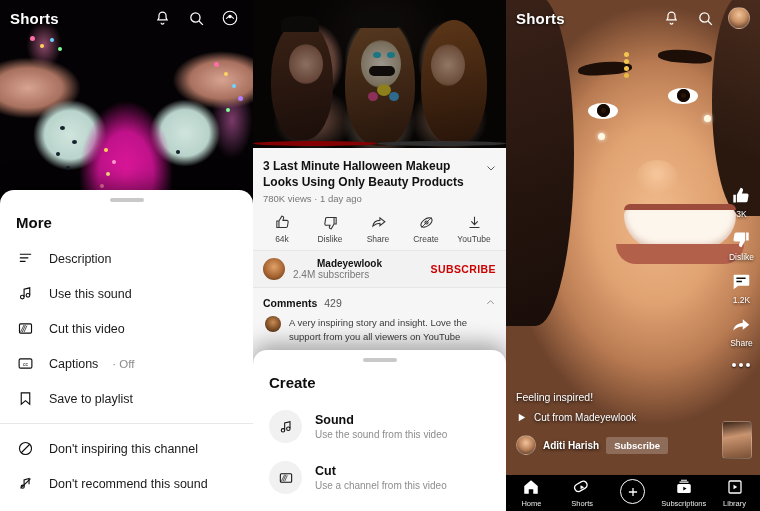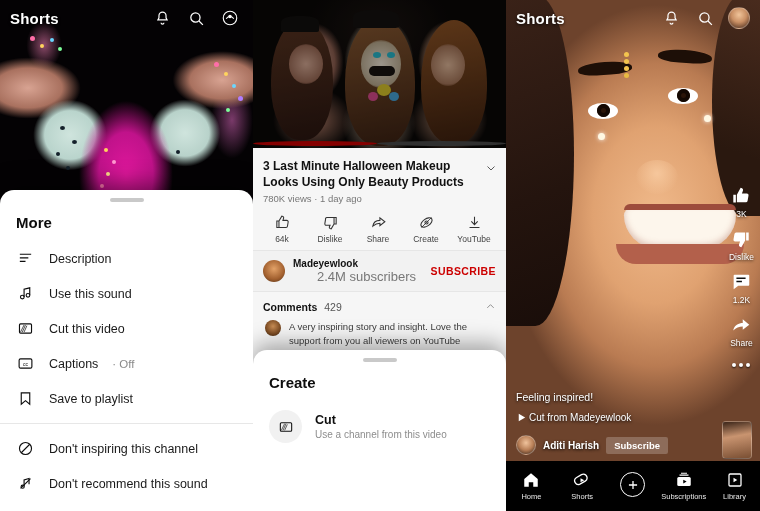--- a/index.html
+++ b/index.html
@@ -97,22 +97,22 @@
     padding: 10px 26px 0 10px; }
   .dmeta { font-size: 9.5px; color: #777; padding: 3px 10px 0; }
   .chev { position: absolute; right: 9px; top: 14px; color: #5b5b5b; }
   .actions { display: flex; padding: 10px 6px 6px; gap: 2px; }
   .act { flex: 1 0 46px; display: flex; flex-direction: column; align-items: center; gap: 3px; }
   .act .alab { font-size: 8.5px; color: #444; }
   .chanrow { display: flex; align-items: center; gap: 8px; padding: 7px 10px;
     border-top: 1px solid #e6e6e6; border-bottom: 1px solid #e6e6e6; background: #f2f2f2; }
   .chan-av { width: 22px; height: 22px; border-radius: 50%;
     background: radial-gradient(circle at 50% 40%, #e3a268 0%, #a2602f 60%, #4a2a12 100%); }
-  .chan-name { font-size: 10px; font-weight: 600; color: #111; }
-  .chan-subs { font-size: 13px; color: #777; margin-left: 24px; }
+  .chan-name { font-size: 10px; font-weight: 600; color: #111; margin-left: 24px; }
+  .chan-subs { font-size: 10px; color: #777; }
   .sub-btn { margin-left: auto; font-size: 10.5px; font-weight: 700; color: #c00; letter-spacing: .4px; }
   .cmt-head { display: flex; align-items: flex-start; padding: 9px 10px 5px; }
   .cmt-head .ch { font-size: 10.5px; color: #111; font-weight: 600; }
   .cmt-head .cn { font-size: 10.5px; color: #555; margin-left: 7px; }
   .cmt-body { display: flex; gap: 8px; padding: 2px 12px 0; }
   .cmt-av { width: 16px; height: 16px; border-radius: 50%; flex: none;
     background: radial-gradient(circle at 50% 40%, #c98d55 0%, #7a4a22 60%, #34200d 100%); }
   .cmt-txt { font-size: 9.5px; color: #3b3b3b; line-height: 1.45; }
   .dark-strip { position: absolute; left: 0; right: 0; bottom: 0; height: 16px; background: #20242c; }
 
@@ -128,34 +128,34 @@
   .rail { position: absolute; right: 6px; top: 185px; z-index: 6;
     display: flex; flex-direction: column; align-items: center; gap: 9px; }
   .rail-item { display: flex; flex-direction: column; align-items: center; gap: 2px; }
   .rail-item .rl { font-size: 8.5px; color: #fff; text-shadow: 0 1px 3px rgba(0,0,0,.85); }
   .dots { display: flex; gap: 3px; margin-top: 6px; }
   .dots i { width: 4px; height: 4px; background: #fff; border-radius: 50%; display: block;
     box-shadow: 0 1px 2px rgba(0,0,0,.8); }
 
   .rbottom { position: absolute; left: 10px; right: 8px; bottom: 56px; z-index: 6; }
   .rcap { font-size: 10.5px; color: #fff; text-shadow: 0 1px 3px rgba(0,0,0,.9); }
-  .rsound { display: flex; align-items: center; gap: 2px; margin-top: 9px; }
+  .rsound { display: flex; align-items: center; gap: 7px; margin-top: 9px; }
   .rsound .st { font-size: 10px; color: #fff; text-shadow: 0 1px 3px rgba(0,0,0,.9); }
   .rchan { display: flex; align-items: center; gap: 7px; margin-top: 12px; }
   .rchan-av { width: 20px; height: 20px; border-radius: 50%;
     background: radial-gradient(circle at 50% 38%, #f0c39c 0%, #b87f57 50%, #2d1a10 100%);
     border: 1px solid rgba(255,255,255,.3); }
   .rchan .rn { font-size: 10px; color: #fff; font-weight: 600; text-shadow: 0 1px 3px rgba(0,0,0,.9); }
   .rsub { font-size: 9.5px; color: #fff; background: rgba(255,255,255,.22);
     padding: 3px 8px; border-radius: 2px; font-weight: 600; }
   .thumb { position: absolute; right: 8px; bottom: 52px; width: 30px; height: 38px; border-radius: 4px;
     background: linear-gradient(170deg, #3a2418 0%, #c99470 40%, #7a4f33 100%);
     border: 1px solid rgba(255,255,255,.22); z-index: 6; }
 
-  .navbar { position: absolute; left: 0; right: 0; bottom: 0; height: 50px; background: #000;
+  .navbar { position: absolute; left: 0; right: 0; bottom: 0; height: 36px; background: #000;
     display: flex; align-items: center; z-index: 8; }
   .nav-item { flex: 1; display: flex; flex-direction: column; align-items: center; gap: 3px; }
   .nav-item .nl { font-size: 7.5px; color: #e8e8e8; }
   .plus { width: 25px; height: 25px; border-radius: 50%; border: 1.6px solid #fff;
     display: grid; place-items: center; }
 
   svg { display: block; }
 </style>
 </head>
 <body>
@@ -391,20 +391,33 @@
       </div>
       <div class="dark-strip"></div>
     </div>
 
     <div class="sheet2">
       <div class="grabber"></div>
       <div class="sheet-title">Create</div>
       <div class="crow">
         <span class="cbubble">
           <svg width="16" height="16" viewBox="0 0 24 24" stroke="#111" stroke-width="1.6" fill="none">
+              <path d="M10 17V6l8-2v10"></path>
+              <circle cx="7.5" cy="17" r="2.6"></circle>
+              <circle cx="15.5" cy="14.6" r="2.6"></circle>
+            </svg>
+        </span>
+        <span>
+          <span class="ct" style="display:block">Sound</span>
+          <span class="cs" style="display:block">Use the sound from this video</span>
+        </span>
+      </div>
+      <div class="crow">
+        <span class="cbubble">
+          <svg width="16" height="16" viewBox="0 0 24 24" stroke="#111" stroke-width="1.6" fill="none">
               <rect x="3.5" y="5.5" width="17" height="13" rx="1.5"></rect>
               <path d="M5 17 10 7M7.5 17 12 7M10 17l4-9" stroke-width="1"></path>
             </svg>
         </span>
         <span>
           <span class="ct" style="display:block">Cut</span>
           <span class="cs" style="display:block">Use a channel from this video</span>
         </span>
       </div>
     </div>

